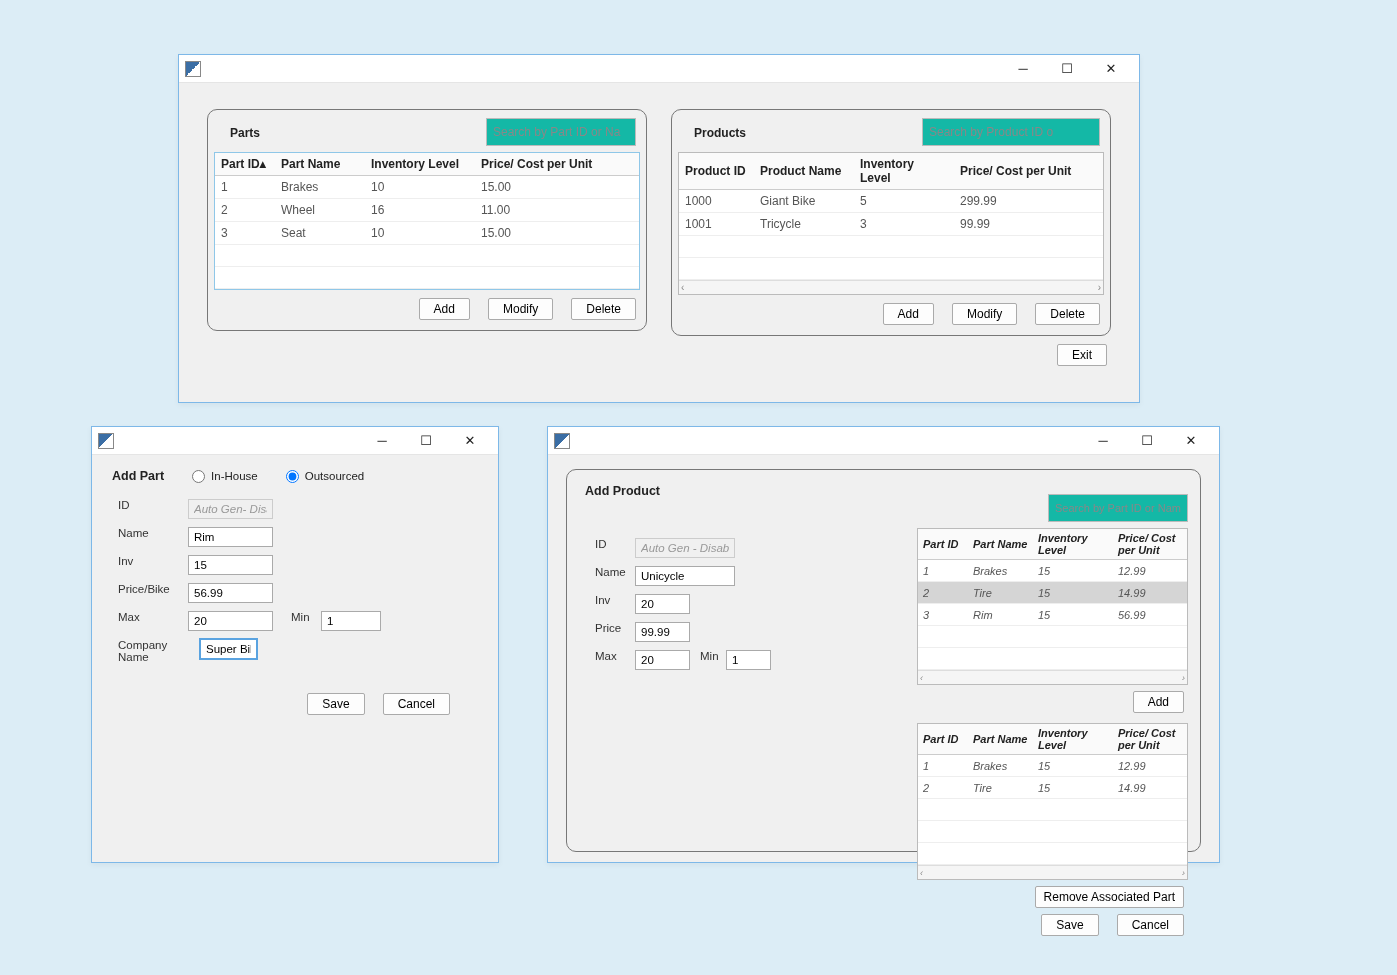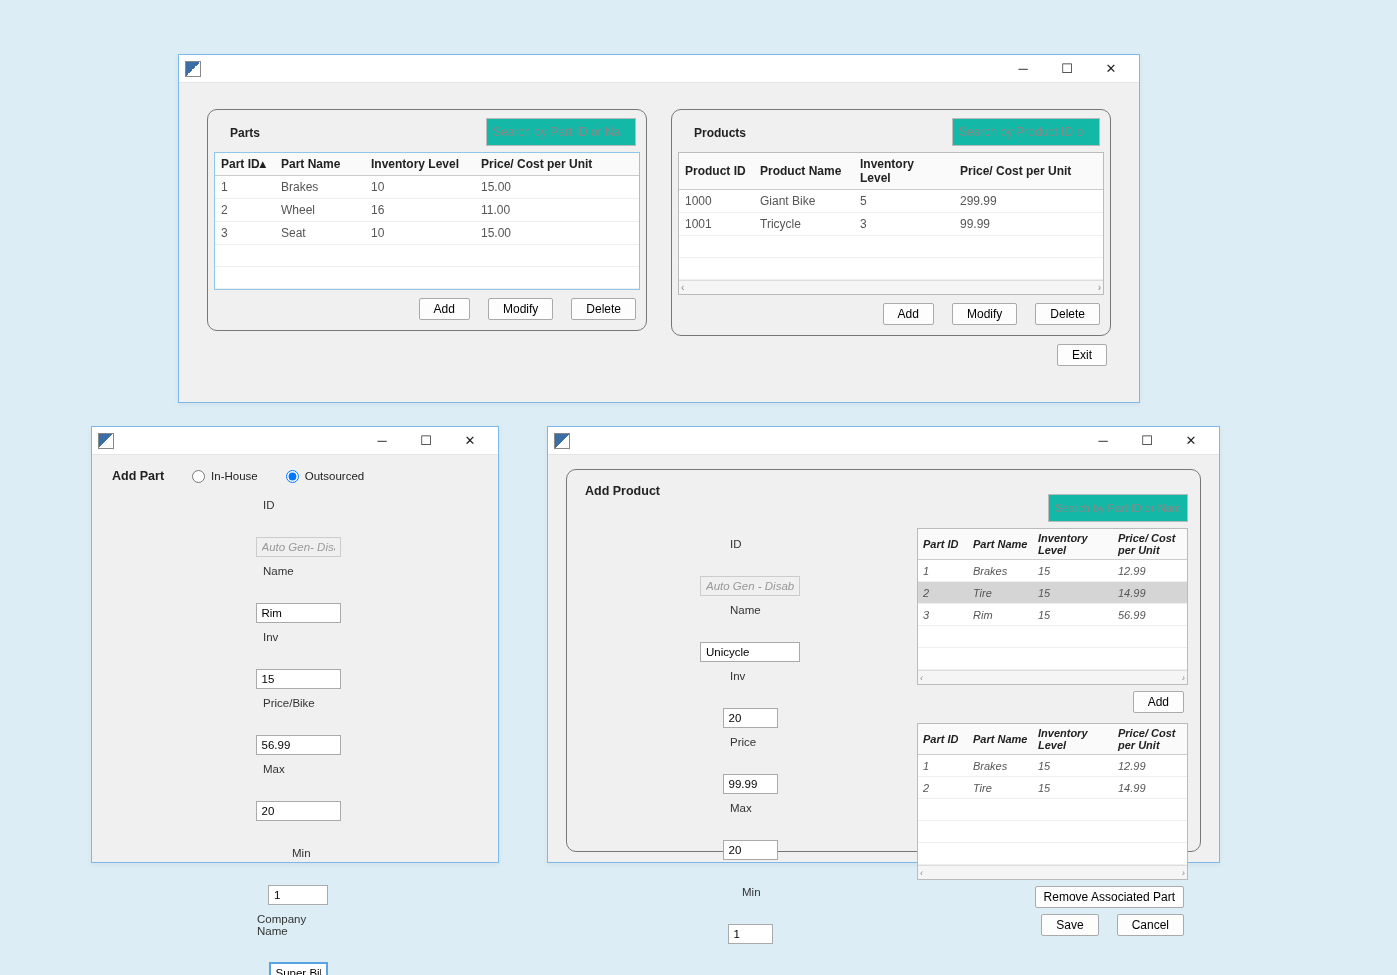--- a/index.html
+++ b/index.html
@@ -120,21 +120,21 @@
   #win-main .content { padding: 12px 28px 10px 28px; }
   #win-main .cols { display:flex; gap:24px; margin-top: 14px;}
   #win-main .col { flex: 1; }
   #win-main .panel-head { display:flex; justify-content:space-between; align-items:center; padding: 2px 4px 6px 8px;}
   #win-main .exit-row { display:flex; justify-content:flex-end; padding: 8px 4px 0 0;}
 
   
   #win-addpart { left: 91px; top: 426px; width: 408px; height: 437px; }
   #win-addpart .content { padding: 14px 20px; }
   #win-addpart .hdr { display:flex; align-items:center; gap:28px; margin-bottom: 16px;}
-  .form-row { display:flex; align-items:center; gap:26px; margin-bottom: 8px; flex-direction: column;}
+  .form-row { display:flex; gap:0; margin-bottom: 8px;}
   .form-row label { width: 70px; font-size:11.5px; color:#333; }
   .txt {
     border:1px solid #aaa; background:#fff; height:20px; width:85px;
     font-size:11.5px; padding:1px 5px; font-family:inherit;
   }
   .txt.disabled { background:#f0f0f0; color:#999; font-style: italic; border-color:#ccc;}
   .txt.focus { border:1px solid #5aa3e0; outline: 1px solid #5aa3e0;}
   .radio { display:inline-flex; align-items:center; gap:6px; font-size:11.5px;}
   .radio input { margin:0; }
 
@@ -227,21 +227,21 @@
             <button class="btn">Modify</button>
             <button class="btn">Delete</button>
           </div>
         </div>
       </div>
 
       <div class="col">
         <div class="panel">
           <div class="panel-head">
             <span class="panel-label">Products</span>
-            <input class="searchbox" style="width: 148px;" placeholder="Search by Product ID o">
+            <input class="searchbox" style="width: 178px;" placeholder="Search by Product ID o">
           </div>
           <div class="grid-wrap" style="border-color:#bbb">
             <table class="grid">
               <colgroup>
                   <col style="width:75px">
                   <col style="width:100px">
                   <col style="width:100px">
                   <col>
                 </colgroup>
               <thead>

